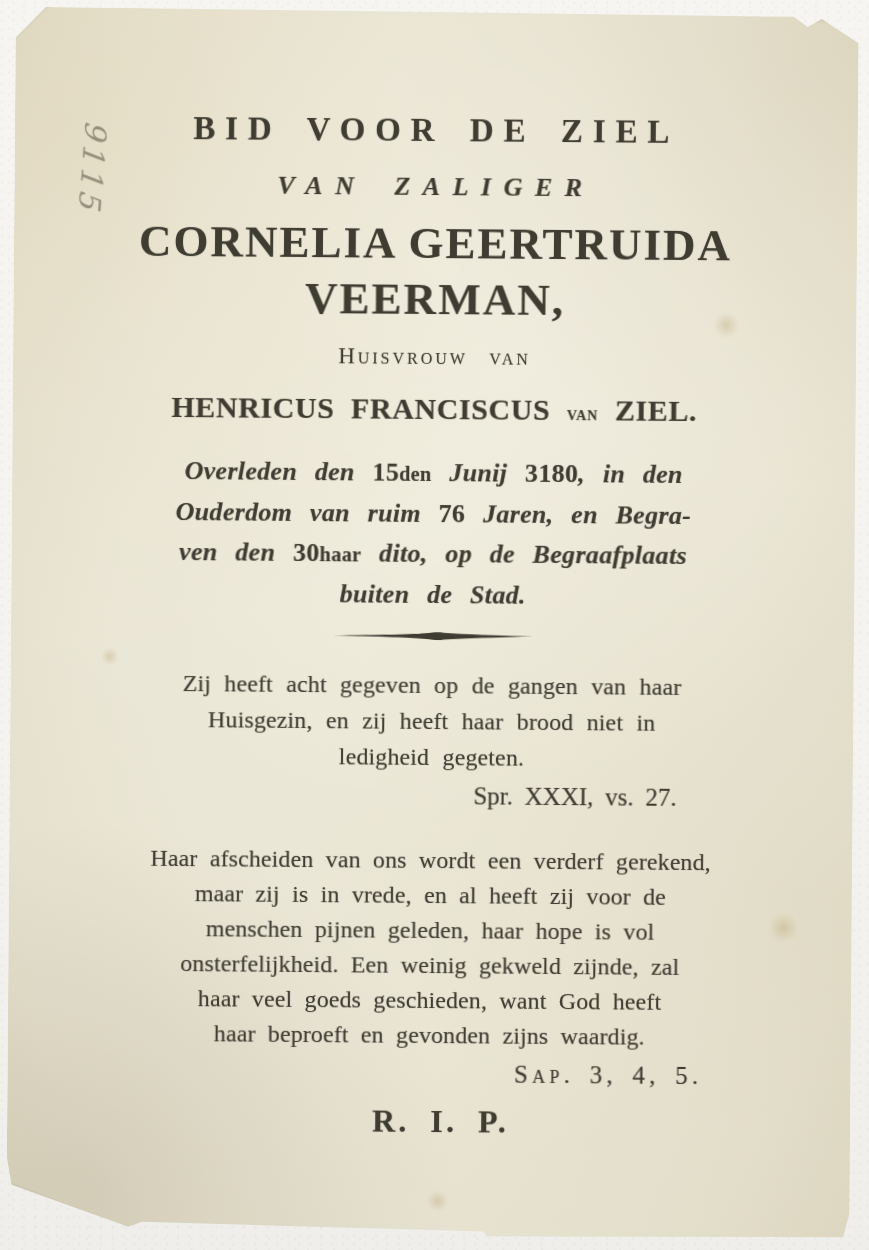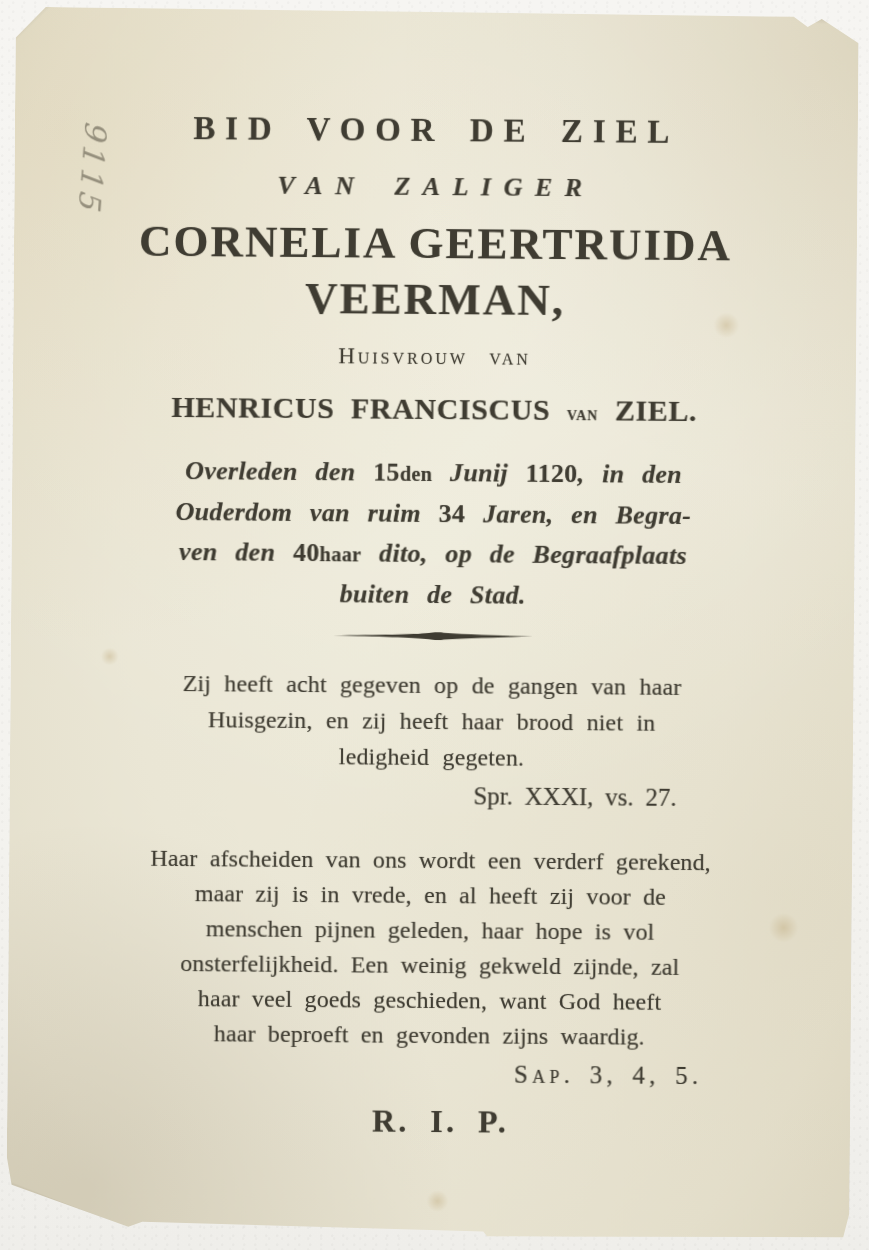--- a/index.html
+++ b/index.html
@@ -204,23 +204,23 @@
 
       <div class="h-relation printed">Huisvrouw van</div>
 
       <div class="h-spouse printed">
         <span>HENRICUS FRANCISCUS</span>
         <span class="particle">van</span>
         <span>ZIEL.</span>
       </div>
 
       <div class="notice printed">
-        <div>Overleden den <span class="up">15</span><span class="up ord">den</span> Junij <span class="up">1120</span>, in den</div>
-        <div>Ouderdom van ruim <span class="up">34</span> Jaren, en Begra-</div>
-        <div>ven den <span class="up">40</span><span class="up ord">haar</span> dito, op de Begraafplaats</div>
+        <div>Overleden den <span class="up">15</span><span class="up ord">den</span> Junij <span class="up">3180</span>, in den</div>
+        <div>Ouderdom van ruim <span class="up">76</span> Jaren, en Begra-</div>
+        <div>ven den <span class="up">30</span><span class="up ord">haar</span> dito, op de Begraafplaats</div>
         <div>buiten de Stad.</div>
       </div>
 
       <div class="divider">
         <svg width="204" height="14" viewBox="0 0 204 14" aria-hidden="true">
           <path fill="#3f3c32" d="M2 7.2 C 48 6.2, 82 5.8, 98 4.0 C 102 3.2, 109 3.0, 113 3.8 C 136 5.2, 170 6.2, 202 6.8 C 170 7.8, 136 9.0, 113 10.4 C 109 11.2, 102 11.0, 98 10.2 C 82 8.6, 48 8.2, 2 7.2 Z"></path>
         </svg>
       </div>
 
       <div class="quote1 printed">

